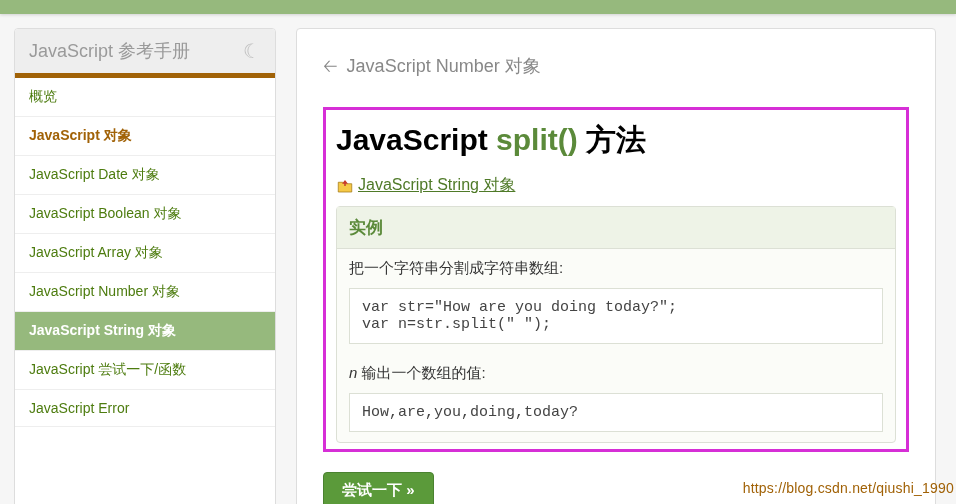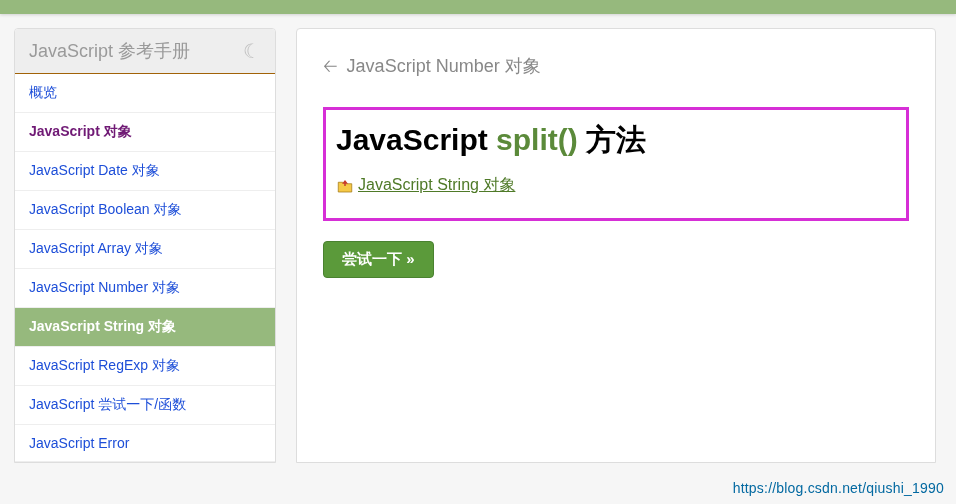--- a/index.html
+++ b/index.html
@@ -25,43 +25,43 @@
     }
     .sidebar {
       width: 262px;
       background: #fff;
       border: 1px solid #dddddd;
       border-radius: 4px 4px 0 0;
       overflow: hidden;
     }
     .sidebar-header {
       background: #eeeeee;
-      border-bottom: 1px solid #a16207;
+      border-bottom: 5px solid #a16207;
       padding: 10px 14px;
       display: flex;
       align-items: center;
       justify-content: space-between;
       color: #9a9a9a;
       font-size: 18px;
     }
     .moon-icon {
       color: #c0c0c0;
       font-size: 20px;
     }
     .sidebar-item {
       display: block;
       padding: 10px 14px;
       border-bottom: 1px solid #eee;
-      color: #1d4ed8;
+      color: #4d7c0f;
       font-size: 14px;
       text-decoration: none;
     }
     .sidebar-heading {
       font-weight: bold;
-      color: #701a75;
+      color: #a16207;
     }
     .sidebar-item.active {
       background: #96b97d;
       color: #fff;
       font-weight: bold;
     }
 
     .content {
       width: 640px;
       background: #fff;
@@ -73,21 +73,21 @@
       margin-bottom: 24px;
       font-size: 18px;
       color: #888;
     }
     .breadcrumb .arrow {
       color: #888;
       margin-right: 4px;
     }
     .highlight-box {
       border: 3px solid #d62fd6;
-      padding: 10px 10px 12px 10px;
+      padding: 10px 10px 6px 10px;
       margin-bottom: 14px;
     }
     h1.page-title {
       font-size: 30px;
       font-weight: bold;
       margin-bottom: 14px;
       color: #000;
     }
     h1.page-title .method {
       color: #5b8a3a;
@@ -143,23 +143,23 @@
       background: #5b9a3a;
       color: #fff;
       font-weight: bold;
       font-size: 15px;
       padding: 8px 18px;
       border-radius: 4px;
       border: 1px solid #4a8230;
     }
     .watermark {
       position: absolute;
-      right: 12px;
+      right: 2px;
       bottom: 8px;
-      color: #0369a1;
+      color: #a16207;
       font-size: 14px;
       letter-spacing: 0.2px;
     }
   </style>
 </head>
 <body>
 
 <div class="top-bar"></div>
 
 <div class="layout">
@@ -168,21 +168,20 @@
       <span>JavaScript 参考手册</span>
       <span class="moon-icon">☾</span>
     </div>
     <a class="sidebar-item">概览</a>
     <div class="sidebar-item sidebar-heading">JavaScript 对象</div>
     <a class="sidebar-item">JavaScript Date 对象</a>
     <a class="sidebar-item">JavaScript Boolean 对象</a>
     <a class="sidebar-item">JavaScript Array 对象</a>
     <a class="sidebar-item">JavaScript Number 对象</a>
     <a class="sidebar-item active">JavaScript String 对象</a>
-    <a class="sidebar-item">JavaScript RegExp 对象</a>
     <a class="sidebar-item">JavaScript 尝试一下/函数</a>
     <a class="sidebar-item">JavaScript Error</a>
   </div>
 
   <div class="content">
     <div class="breadcrumb">
       <span class="arrow">🡠</span>
       <span>JavaScript Number 对象</span>
     </div>
 
@@ -196,20 +195,30 @@
       <div class="parent-link">
         <span class="up-icon">
           <svg viewBox="0 0 24 24" width="18" height="18">
             <path d="M3 7 L9 7 L11 9 L21 9 L21 20 L3 20 Z" fill="#f6c947" stroke="#a37a15" stroke-width="1"></path>
             <path d="M12 4 L8 9 L11 9 L11 12 L13 12 L13 9 L16 9 Z" fill="#c83c2b"></path>
           </svg>
         </span>
         <a href="#">JavaScript String 对象</a>
       </div>
 
+      <div class="example-box">
+        <div class="example-header">实例</div>
+        <div class="example-desc">把一个字符串分割成字符串数组:</div>
+        <div class="code-block">var str="How are you doing today?";
+var n=str.split(" ");</div>
+        <div class="example-desc">
+          <span class="nvar">n</span><span> 输出一个数组的值:</span>
+        </div>
+        <div class="code-block">How,are,you,doing,today?</div>
+      </div>
     </div>
 
     <a class="try-button">尝试一下 »</a>
 
     
   </div>
 </div>
 
 <div class="watermark">https://blog.csdn.net/qiushi_1990</div>
 

